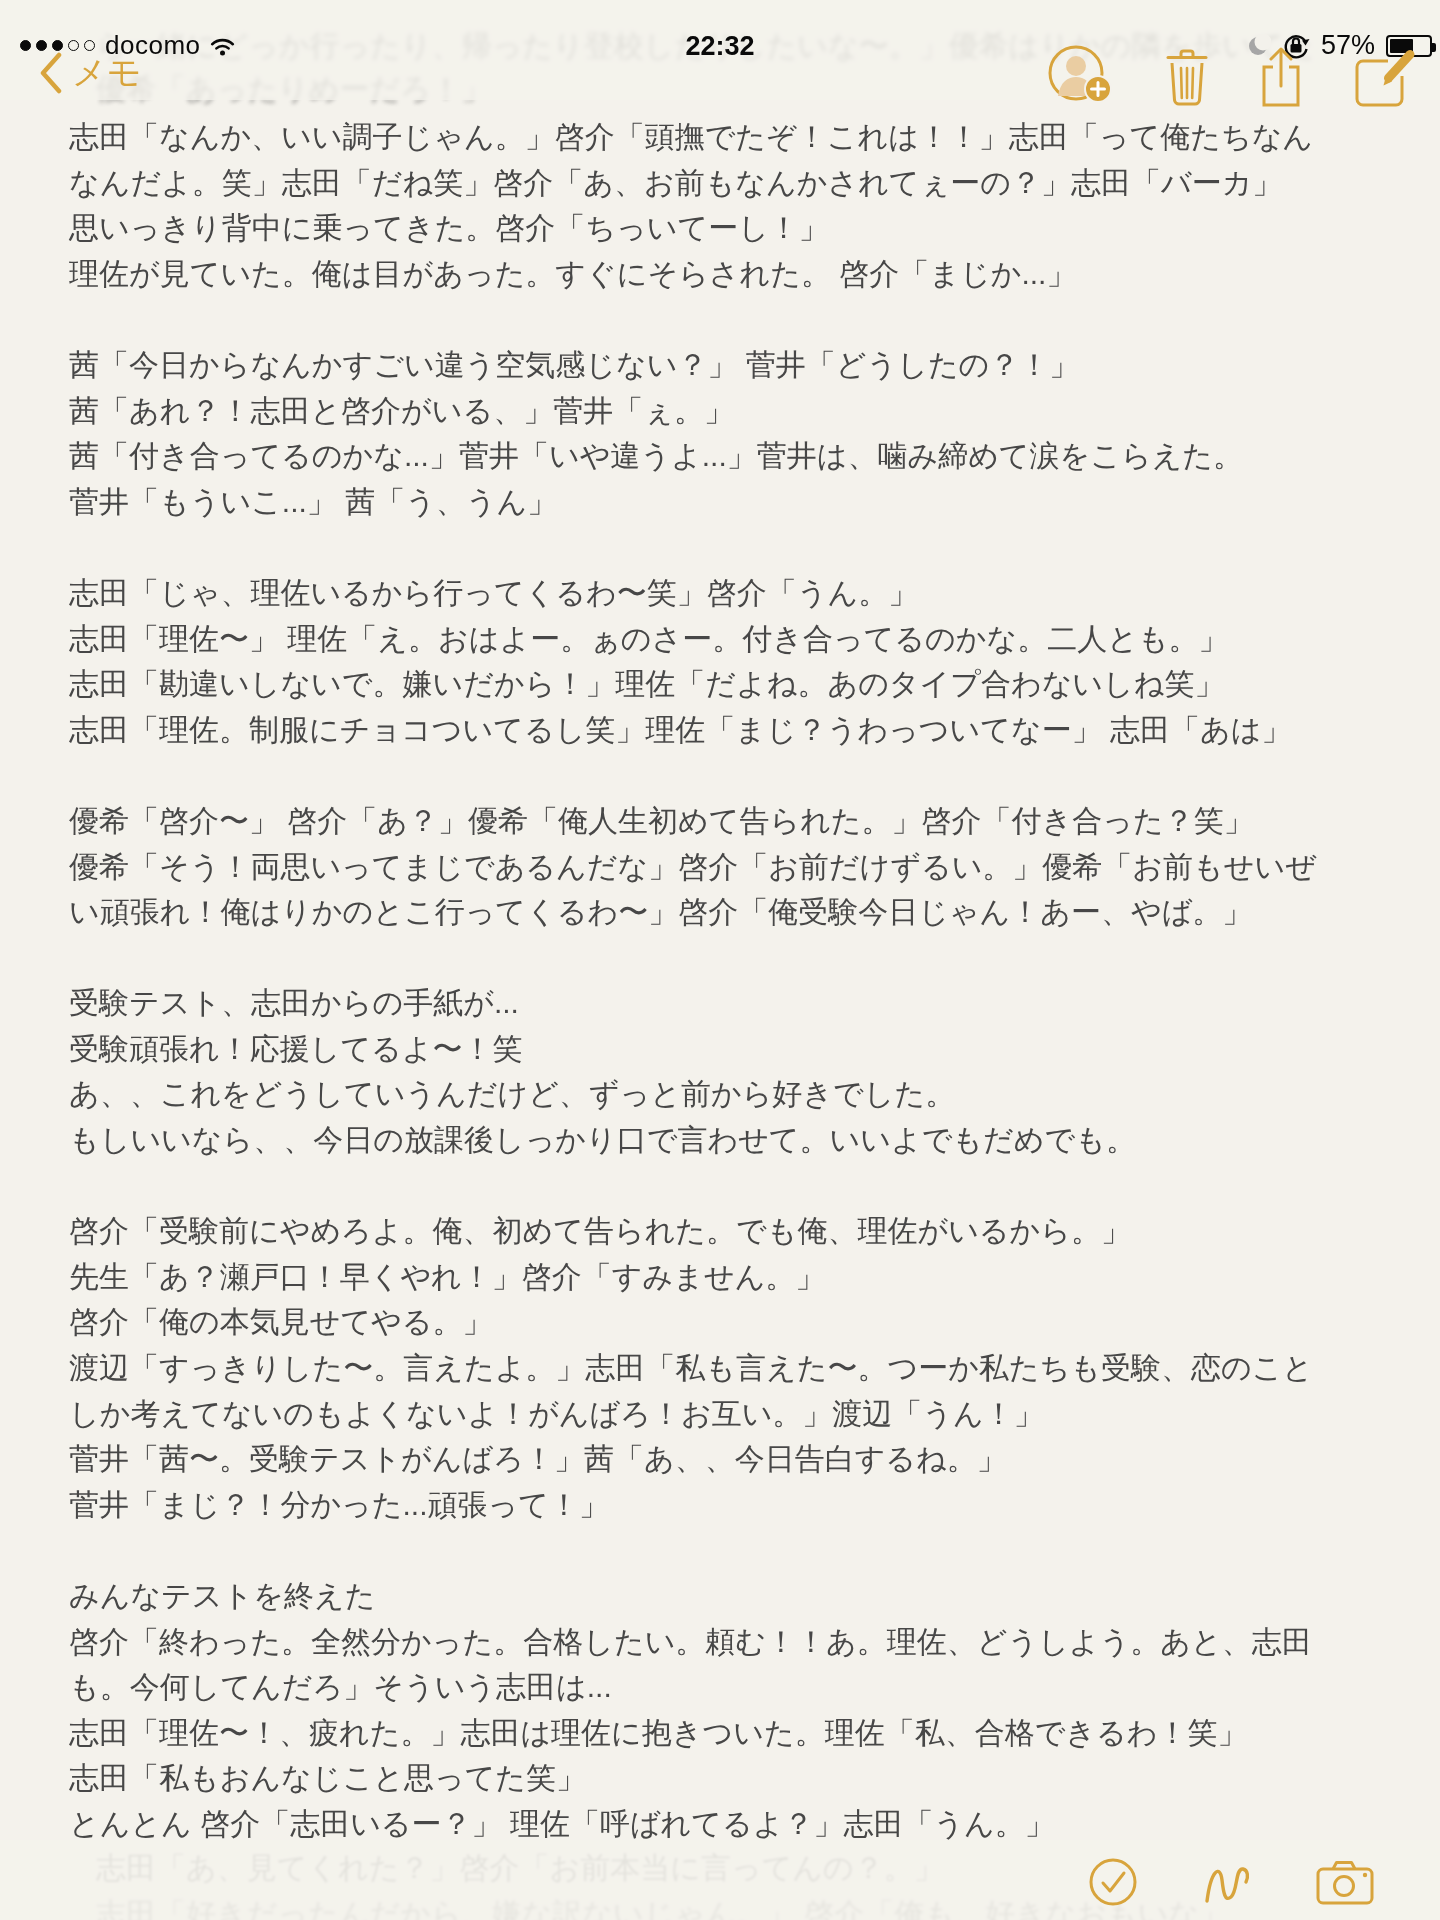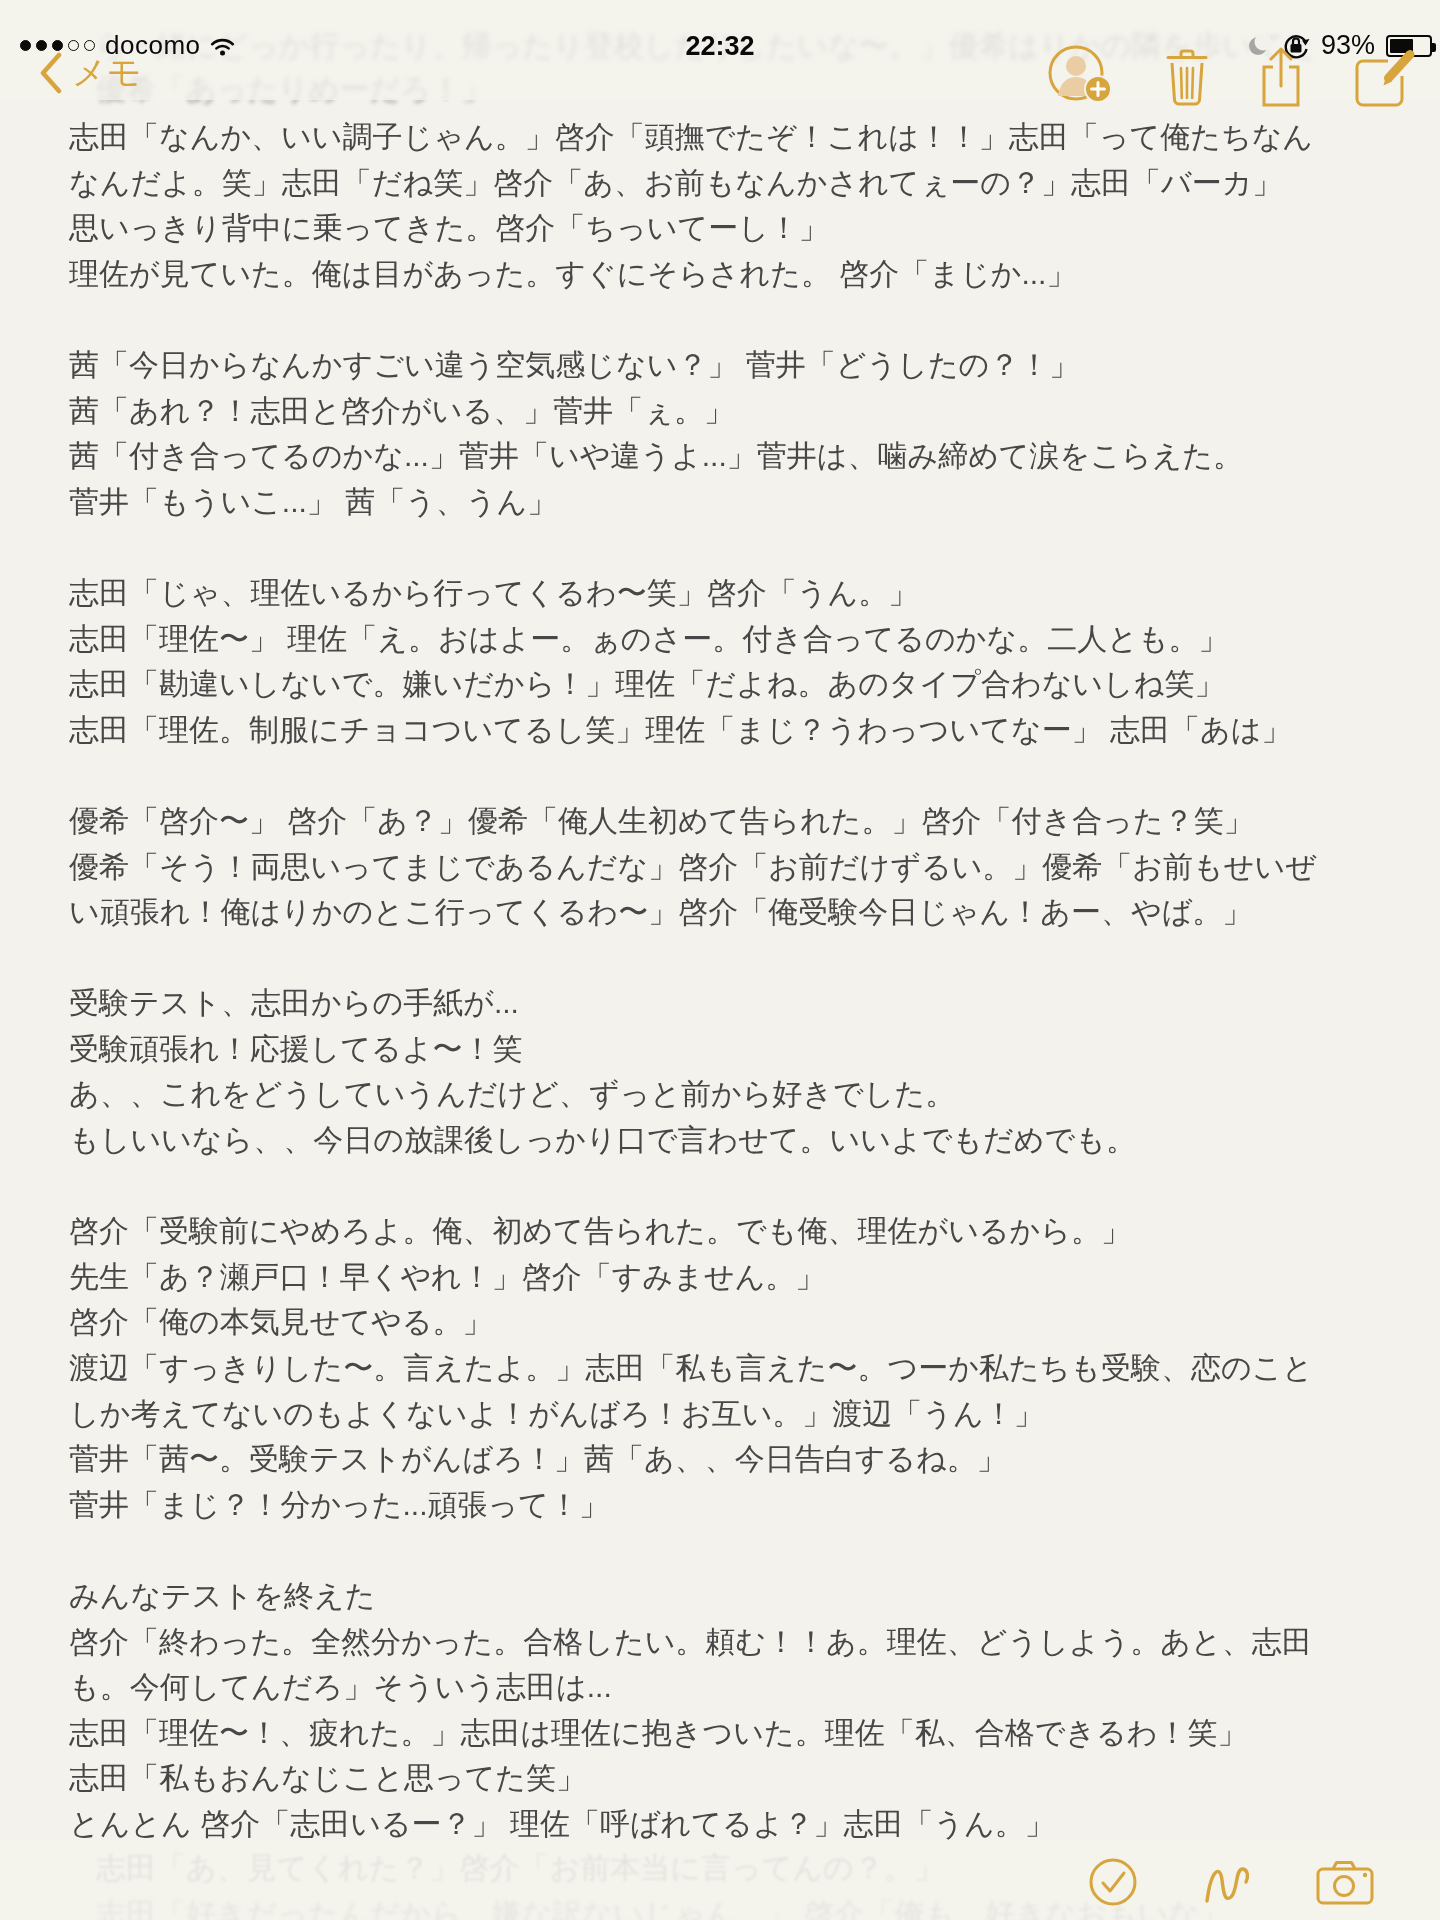--- a/index.html
+++ b/index.html
@@ -128,21 +128,21 @@
       <svg width="24" height="24" viewBox="0 0 24 24">
         <circle cx="11" cy="12" r="9" fill="#a6a6a6"></circle>
         <circle cx="16" cy="8" r="8.5" fill="#f3f1eb"></circle>
       </svg>
       <svg width="28" height="28" viewBox="0 0 28 28">
         <path d="M24 11 a10.5 10.5 0 1 0 .5 6" fill="none" stroke="#0a0a0a" stroke-width="2.4"></path>
         <path d="M27.5 7 L23.5 13.5 L20 8.5 Z" fill="#0a0a0a"></path>
         <path d="M11 12 V9.5 a3 3 0 0 1 6 0 V12" fill="none" stroke="#0a0a0a" stroke-width="2.2"></path>
         <rect x="8.5" y="12" width="11" height="8.5" rx="1.5" fill="#0a0a0a"></rect>
       </svg>
-      <span class="pct">93%</span>
+      <span class="pct">57%</span>
       <span class="battery">
         <i class="battery-fill" style="width: 22.8px;"></i>
         <i class="battery-nub"></i>
       </span>
     </div>
   </div>
 
   <div class="nav-bar">
     <div class="back-button">
       <svg width="24" height="42" viewBox="0 0 24 42">

